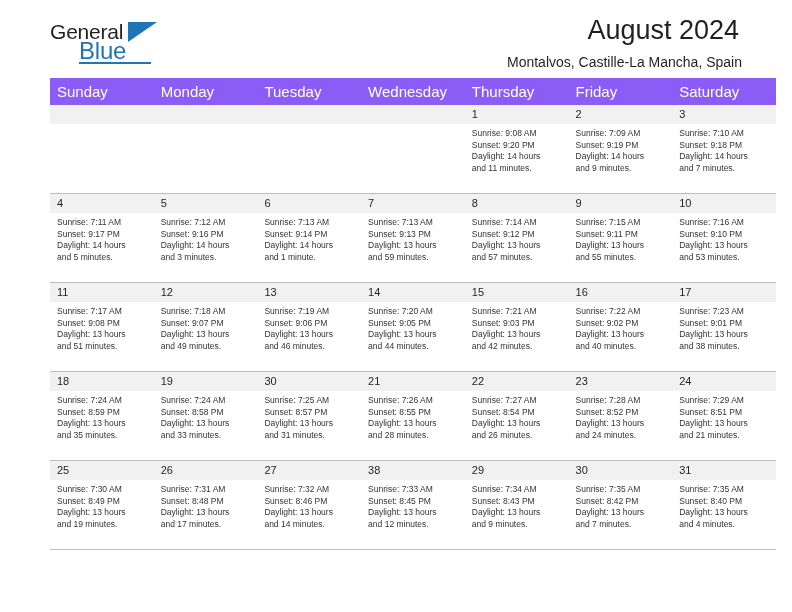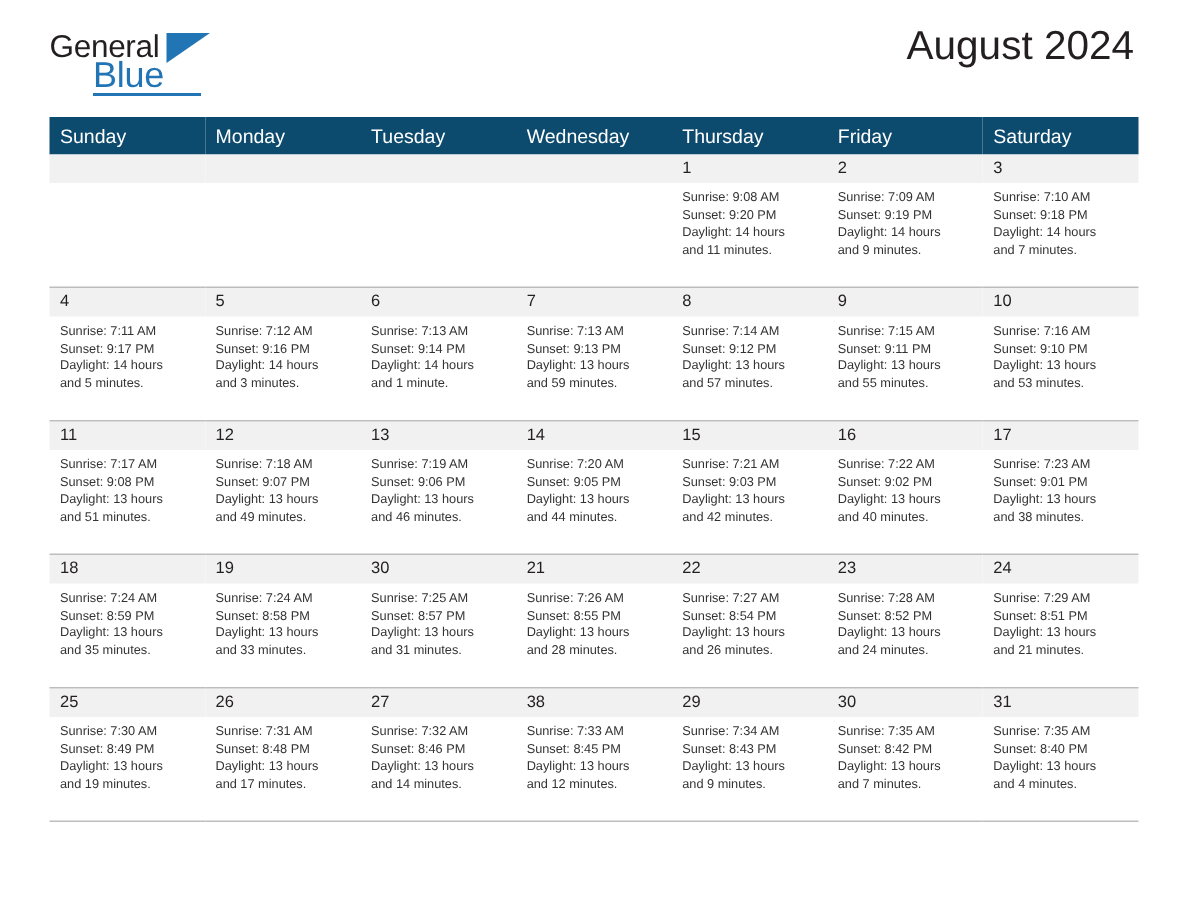--- a/index.html
+++ b/index.html
@@ -13,21 +13,21 @@
     height: 612px;
     font-family: "Liberation Sans", sans-serif;
     color: #000000;
     overflow: hidden;
   }
   .page {
     position: relative;
     width: 792px;
     height: 612px;
     box-sizing: border-box;
-    padding: 0 33px;
+    padding: 0 50px;
   }
 
   
   .header {
     position: relative;
     height: 78px;
     display: flex;
     align-items: flex-start;
     justify-content: space-between;
   }
@@ -93,23 +93,23 @@
     font-weight: normal;
   }
 
   
   .calendar {
     width: 726px;
     border-collapse: collapse;
     table-layout: fixed;
   }
   .calendar th {
-    background: #0c4a6e;
+    background: #8b5cf6;
     color: #ffffff;
-    font-size: 13px;
+    font-size: 15px;
     font-weight: normal;
     text-align: left;
     padding: 5px 0 5px 7px;
     height: 12px;
     border: none;
   }
   .calendar td {
     vertical-align: top;
     padding: 0;
     height: 88px;
@@ -153,20 +153,21 @@
 
     <div class="brand">
       <span class="brand-general">General</span>
       <span class="brand-triangle"></span>
       <span class="brand-blue">Blue</span>
       <span class="brand-underline"></span>
     </div>
 
     <div class="titleblock">
       <h1 class="cal-title">August 2024</h1>
+      <h2 class="cal-subtitle">Montalvos, Castille-La Mancha, Spain</h2>
     </div>
 
   </div>
 
   <table class="calendar">
     <thead>
       <tr>
         <th>Sunday</th>
         <th>Monday</th>
         <th>Tuesday</th>

